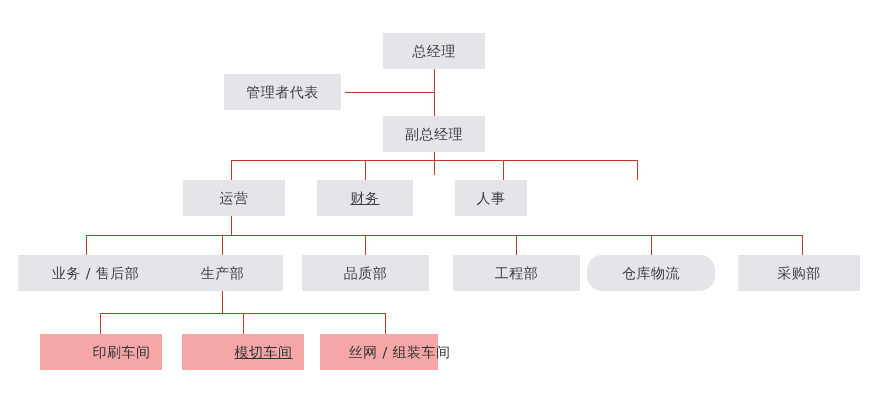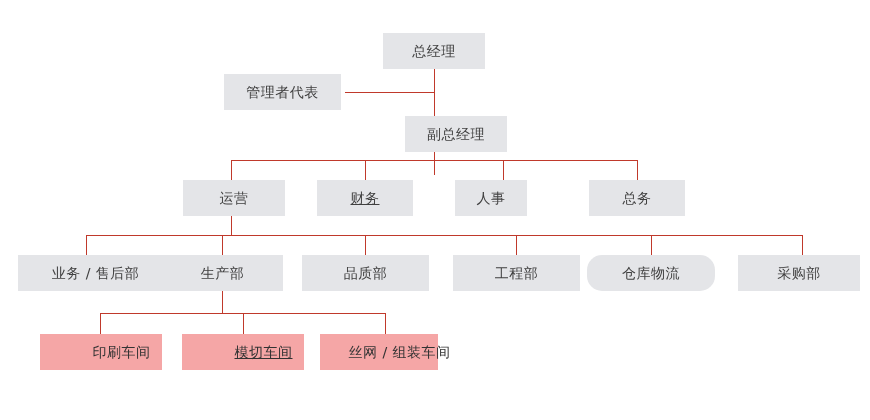--- a/index.html
+++ b/index.html
@@ -71,26 +71,25 @@
 
   <div class="conn v" style="left:222px; top:291px; height:23px;"></div>
   <div class="conn h" style="left:100px; top:313px; width:286px;"></div>
   <div class="conn v" style="left:100px; top:313px; height:21px;"></div>
   <div class="conn v" style="left:243px; top:313px; height:21px;"></div>
   <div class="conn v" style="left:385px; top:313px; height:21px;"></div>
 
   <div class="node" style="left:383px; top:33px; width:102px; height:36px;">总经理</div>
 
   <div class="node" style="left:224px; top:74px; width:117px; height:36px;">管理者代表</div>
-  <div class="node" style="left:405px; top:116px; width:102px; height:36px;">副总经理</div>
+  <div class="node" style="left:383px; top:116px; width:102px; height:36px;">副总经理</div>
 
   <div class="node" style="left:183px; top:180px; width:102px; height:36px;">运营</div>
   <div class="node" style="left:317px; top:180px; width:96px; height:36px;text-decoration:underline;">财务</div>
   <div class="node" style="left:455px; top:180px; width:72px; height:36px;">人事</div>
-  <div class="node" style="left:589px; top:180px; width:96px; height:36px;">总务</div>
 
   <div class="node" style="left:18px; top:255px; width:155px; height:36px;">业务 / 售后部</div>
   <div class="node" style="left:162px; top:255px; width:121px; height:36px;">生产部</div>
   <div class="node" style="left:302px; top:255px; width:127px; height:36px;">品质部</div>
   <div class="node" style="left:453px; top:255px; width:127px; height:36px;">工程部</div>
   <div class="node" style="left:587px; top:255px; width:128px; height:36px;border-radius:15px;">仓库物流</div>
   <div class="node" style="left:738px; top:255px; width:122px; height:36px;">采购部</div>
 
   <div class="node workshop" style="left:40px; top:334px; width:122px; height:36px;">印刷车间</div>
   <div class="node workshop" style="left:182px; top:334px; width:122px; height:36px;text-decoration:underline;">模切车间</div>

